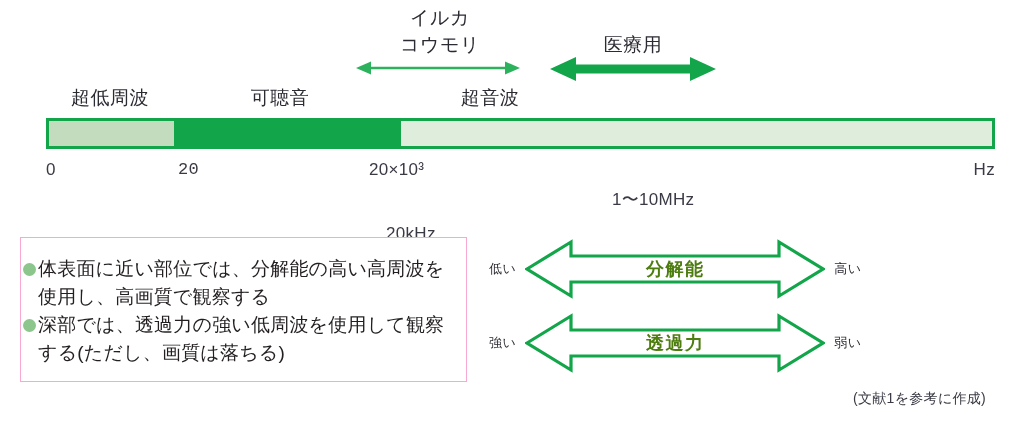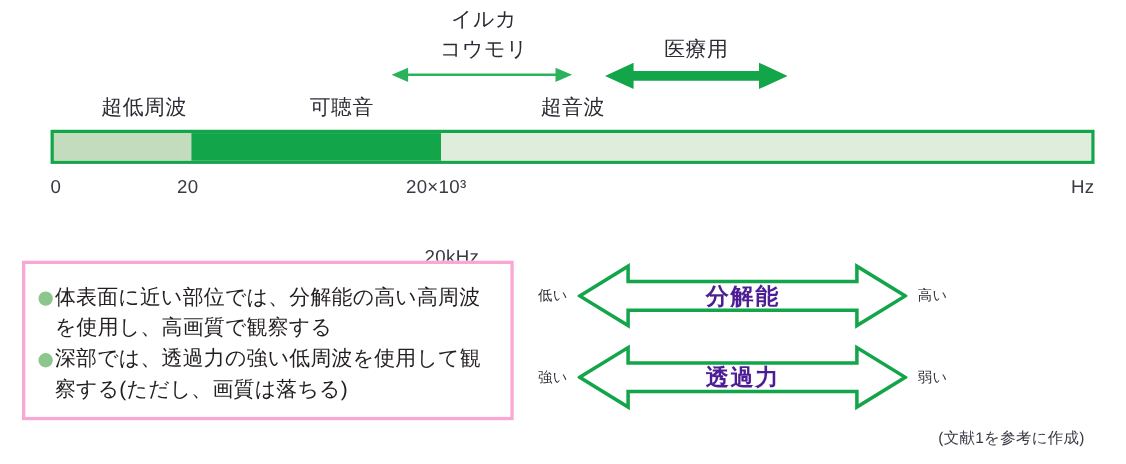--- a/index.html
+++ b/index.html
@@ -27,21 +27,21 @@
     color: #2b2b33;
     white-space: nowrap;
     text-align: center;
     letter-spacing: 0.5px;
   }
 
   .band-label {
     font-size: 19px;
     color: #2b2b33;
     white-space: nowrap;
-    text-align: right;
+    text-align: center;
     letter-spacing: 0.5px;
   }
 
   .tick-label {
     font-size: 17px;
     color: #3a3a45;
     white-space: nowrap;
     letter-spacing: 0.3px;
   }
 
@@ -69,23 +69,23 @@
   .bar-seg.audible    { background: #13a54a; }
   .bar-seg.ultrasound { background: #dfeedc; }
 
   
   #note-box {
     left: 20px;
     top: 237px;
     width: 447px;
     height: 145px;
     box-sizing: border-box;
-    border: 3px solid #f9a8d4;
+    border: 1px solid #f9a8d4;
     background: #ffffff;
-    padding: 17px 14px 0 12px;
+    padding: 17px 14px 0 2px;
   }
   .note-item {
     display: flex;
     align-items: flex-start;
     font-size: 19px;
     line-height: 28px;
     color: #231f20;
     letter-spacing: 0.2px;
   }
   .note-bullet {
@@ -117,23 +117,23 @@
     height: 62px;
     margin: 0 9px;
   }
   .hollow-arrow-wrap svg { display: block; }
   .hollow-arrow-label {
     position: absolute;
     left: 0; right: 0;
     top: 50%;
     transform: translateY(-50%);
     text-align: center;
-    font-size: 21px;
+    font-size: 18px;
     font-weight: bold;
-    color: #4c1d95;
+    color: #4d7c0f;
     letter-spacing: 1.5px;
   }
 
   #source-note {
     font-size: 14px;
     color: #3a3a45;
     white-space: nowrap;
     letter-spacing: 0.3px;
   }
 </style>
@@ -166,25 +166,26 @@
   <div class="abs band-label" style="left:430px; top:85px; width:120px;">超音波</div>
 
   <div class="abs" id="frequency-bar">
     <div class="bar-seg infrasound" style="width:13.3%;"></div>
     <div class="bar-seg audible" style="width:24.0%;"></div>
     <div class="bar-seg ultrasound" style="width:62.7%;"></div>
   </div>
 
   <div class="abs tick-label" style="left:46px; top:160px;">0</div>
 
-  <div class="abs tick-label" style="left:161px; top:160px;">20</div>
+  <div class="abs tick-label" style="left:178px; top:160px;font-family:Liberation Mono, monospace;">20</div>
 
   <div class="abs tick-label" style="left:369px; top:160px;">20×10³</div>
   <div class="abs tick-label" style="left:386px; top:188px;margin-top:36px;">20kHz</div>
 
+  <div class="abs tick-label" style="left:612px; top:188px;">1〜10MHz</div>
 
   <div class="abs tick-label" style="left:938px; top:160px; width:57px; text-align:right;">Hz</div>
 </div>
 
 <div class="abs" id="note-box">
   <div class="note-item">
     <span class="note-bullet"></span>
     <span class="note-text">体表面に近い部位では、分解能の高い高周波を使用し、高画質で観察する</span>
   </div>
   <div class="note-item">

